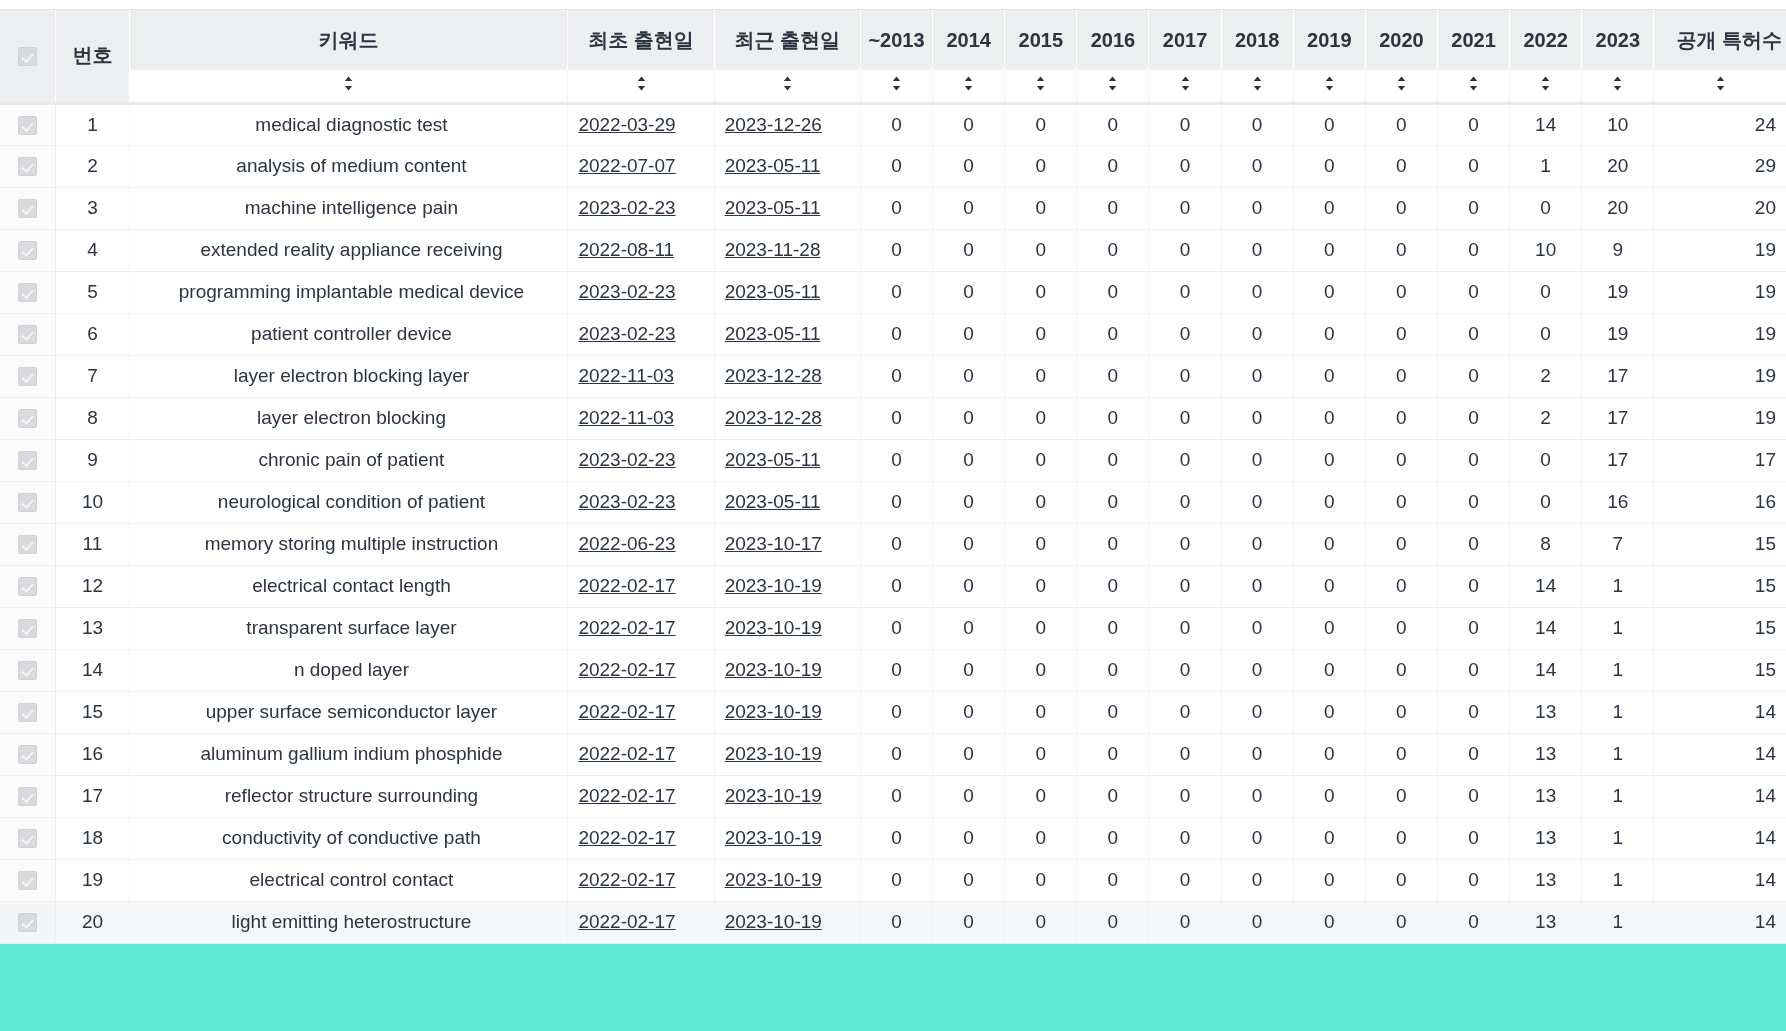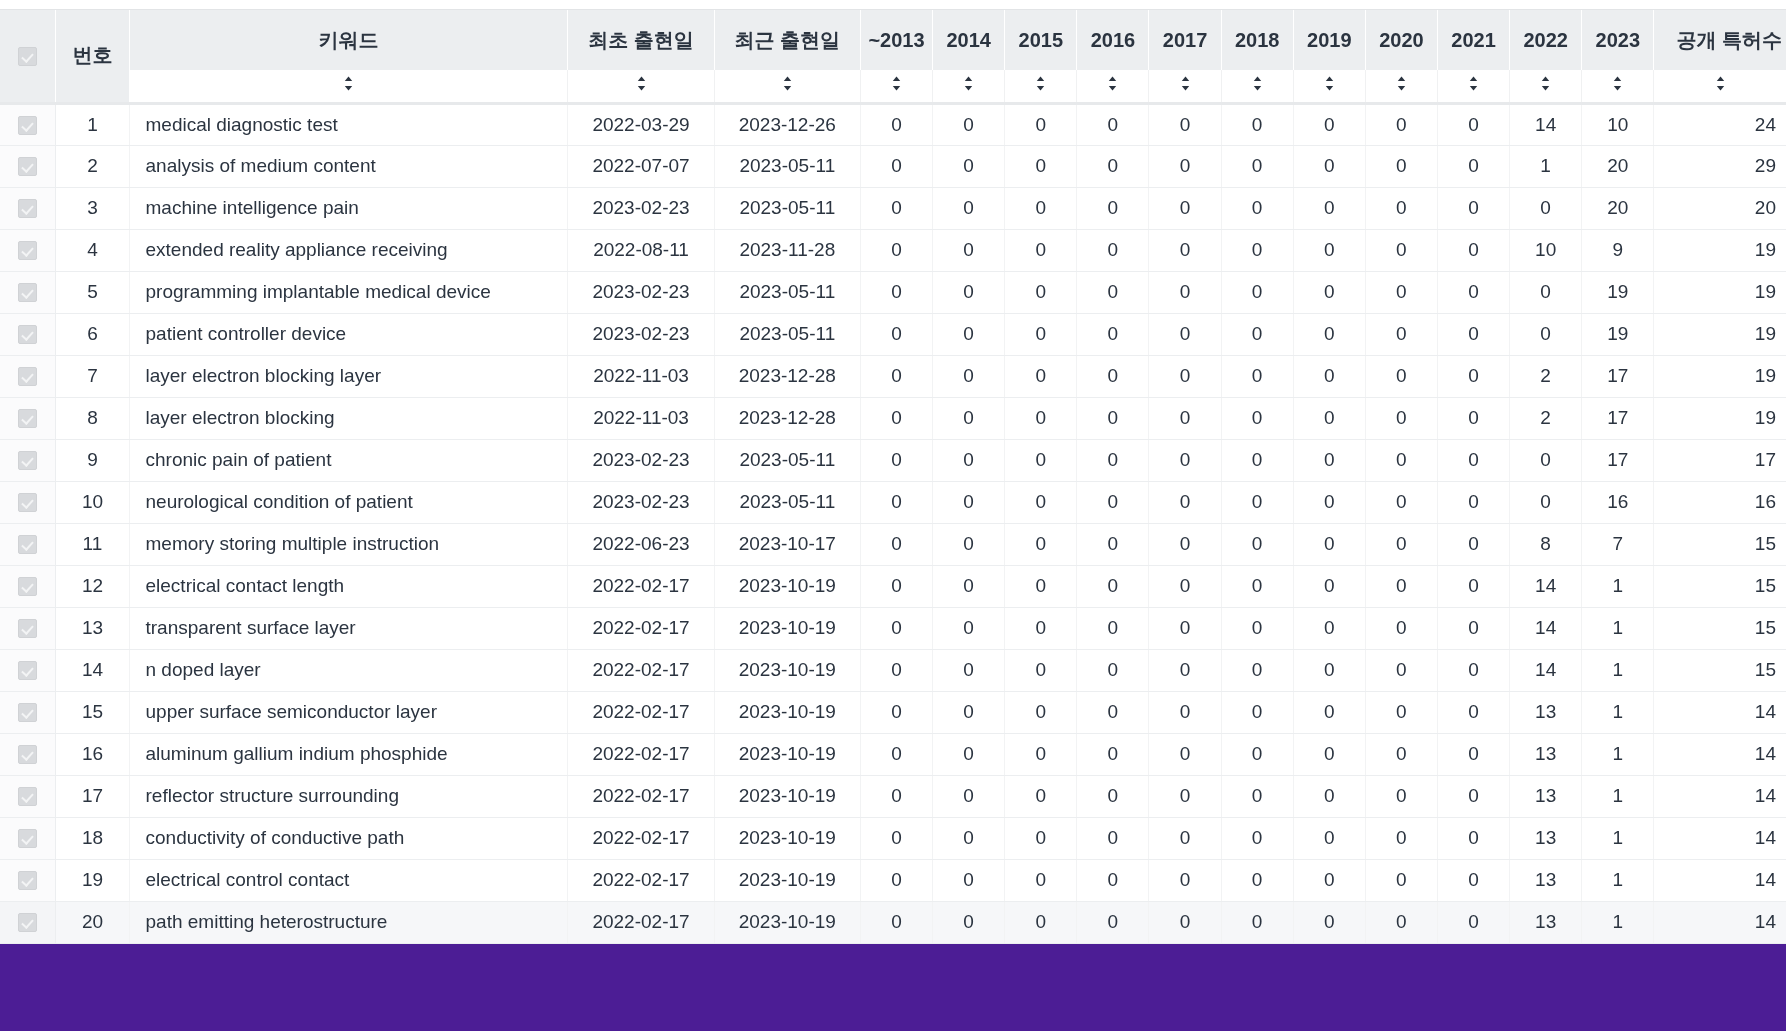--- a/index.html
+++ b/index.html
@@ -14,21 +14,21 @@
     height: 1031px;
     overflow: hidden;
     color: #2b3440;
     -webkit-font-smoothing: antialiased;
   }
 
   .grid-wrap {
     width: 1786px;
     height: 1031px;
     box-sizing: border-box;
-    background: #4c1d95;
+    background: #5eead4;
     position: relative;
   }
 
   table.grid {
     border-collapse: collapse;
     table-layout: fixed;
     width: 1786px;
     font-size: 19px;
   }
 
@@ -110,26 +110,27 @@
     background: #fbfbfc;
   }
   tbody tr.row-highlight td.cell-chk {
     background: #f4f5f7;
   }
   tbody td.cell-no {
     text-align: center;
     color: #2b3440;
   }
   tbody td.cell-kw {
+    text-align: center;
+    padding-left: 16px;
+  }
+  tbody td.cell-date {
     text-align: left;
-    padding-left: 16px;
-  }
-  tbody td.cell-date {
-    text-align: center;
     letter-spacing: 0px;
+    text-decoration: underline;
   }
   tbody td.cell-num {
     text-align: center;
   }
   tbody td.cell-total {
     text-align: right;
   }
 
   
   .chk {
@@ -637,21 +638,21 @@
           <td class="cell-num">0</td>
           <td class="cell-num">0</td>
           <td class="cell-num">0</td>
           <td class="cell-num">13</td>
           <td class="cell-num">1</td>
           <td class="cell-total" style="border-right: none;">14</td>
         </tr>
         <tr class="row-highlight">
           <td class="cell-chk"><span class="chk"></span></td>
           <td class="cell-no">20</td>
-          <td class="cell-kw">path emitting heterostructure</td>
+          <td class="cell-kw">light emitting heterostructure</td>
           <td class="cell-date">2022-02-17</td>
           <td class="cell-date">2023-10-19</td>
           <td class="cell-num">0</td>
           <td class="cell-num">0</td>
           <td class="cell-num">0</td>
           <td class="cell-num">0</td>
           <td class="cell-num">0</td>
           <td class="cell-num">0</td>
           <td class="cell-num">0</td>
           <td class="cell-num">0</td>

